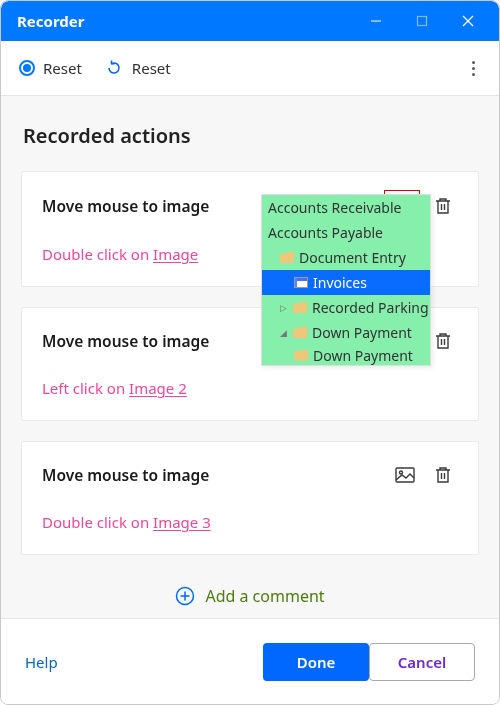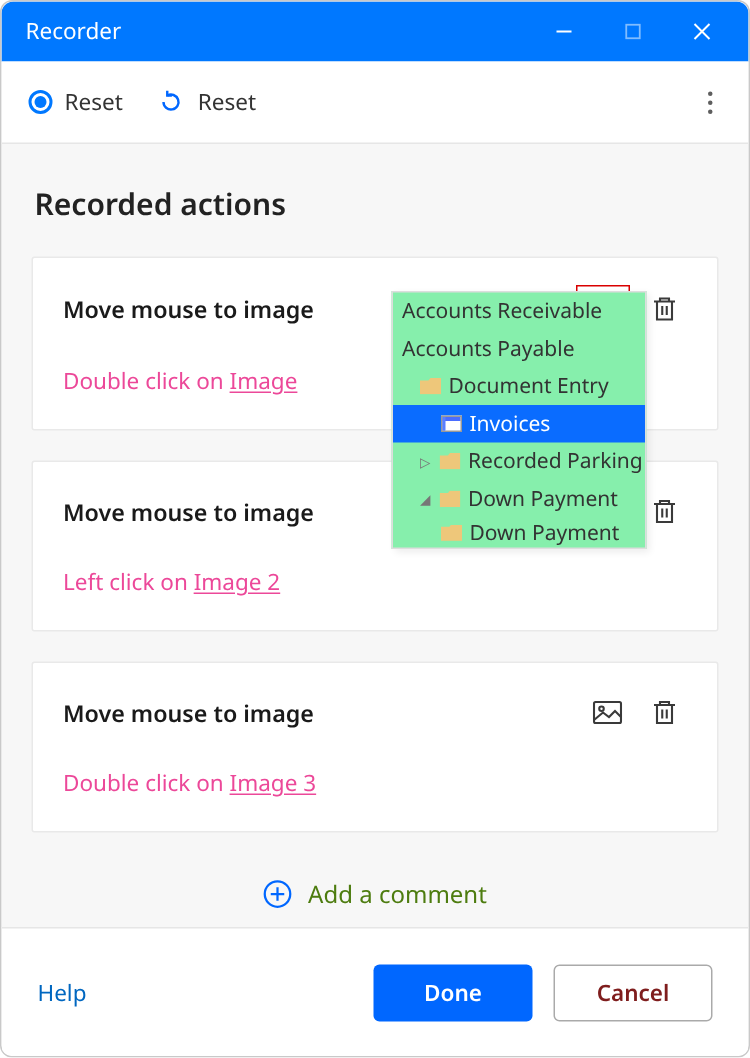--- a/index.html
+++ b/index.html
@@ -6,21 +6,21 @@
   html, body { width: 500px; height: 705px; font-family: "Segoe UI", system-ui, sans-serif; background: #fff; }
   .window {
     width: 500px; height: 705px; border: 1px solid #c9c9c9; border-radius: 8px;
     display: flex; flex-direction: column; overflow: hidden; position: relative; background: #fff;
   }
   
   .titlebar {
     height: 40px; background: #0078ff; color: #fff; display: flex; align-items: center;
     padding: 0 8px 0 16px; border-top-left-radius: 8px; border-top-right-radius: 8px;
   }
-  .titlebar .title { font-size: 15px; font-weight: 400; flex: 1; }
+  .titlebar .title { font-size: 15px; font-weight: 700; flex: 1; }
   .titlebar .winbtns { display: flex; gap: 0; }
   .winbtn { width: 46px; height: 40px; display: flex; align-items: center; justify-content: center; }
   .winbtn svg { stroke: #fff; }
   .winbtn.maximize svg { opacity: 0.5; }
   
   .toolbar {
     height: 55px; background: #fff; border-bottom: 1px solid #e6e6e6; display: flex;
     align-items: center; padding: 0 18px;
   }
   .tbtn { display: flex; align-items: center; gap: 8px; font-size: 15px; color: #333; margin-right: 22px; }
@@ -37,25 +37,25 @@
   .card-title { font-size: 15.5px; font-weight:600; color:#1a1a1a; flex:1; }
   .iconbtn { width: 30px; height: 30px; display:flex; align-items:center; justify-content:center; margin-left: 8px; }
   .iconbtn svg { stroke:#3a3a3a; }
   .card-desc { margin-top: 22px; font-size: 15px; color:#ec4899; }
   .card-desc .link { text-decoration: underline; text-underline-offset: 2px; cursor:pointer; }
   .redframe { border: 1.5px solid #d90000; width:36px; height:32px; display:flex; align-items:center; justify-content:center; }
   
   .addcomment { display:flex; align-items:center; justify-content:center; gap:10px; margin: 30px 0 0 0; font-size:16px; color:#4d7c0f; }
   .pluscircle { width:20px; height:20px; }
   
-  .bottombar { height: 86px; border-top:1px solid #e6e6e6; background:#fff; display:flex; align-items:center; padding: 0 24px; gap: 14px; }
+  .bottombar { height: 86px; border-top:1px solid #e6e6e6; background:#fff; display:flex; align-items:center; padding: 0 24px; }
   .helplink { color:#0067c0; font-size:15px; flex:1; }
   .btn { height:38px; min-width:106px; border-radius:4px; font-size:15px; font-weight:600; display:flex; align-items:center; justify-content:center; }
   .btn.primary { background:#0067ff; color:#fff; }
-  .btn.secondary { background:#fff; color:#7f1d1d; border:1px solid #aaa; }
+  .btn.secondary { background:#fff; color:#6d28d9; border:1px solid #aaa; }
   
   .tree-popup {
     position:absolute; left: 260px; top: 98px; width: 170px; background:#86efac;
     border:1px solid #ddd; box-shadow: 2px 2px 5px rgba(0,0,0,0.08);
     font-size: 14px; color:#333; overflow:hidden;
   }
   .tree-item { display:flex; align-items:center; height:25px; padding-left:6px; gap:5px; white-space:nowrap; }
   .tree-item.indent1 { padding-left: 18px; }
   .tree-item.indent2 { padding-left: 32px; }
   .tree-item.selected { background:#0a6cff; color:#fff; }

